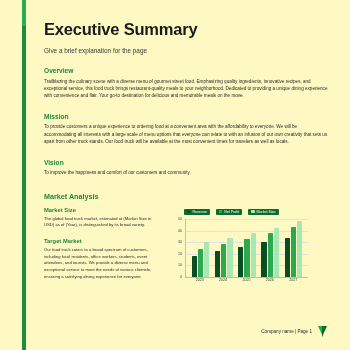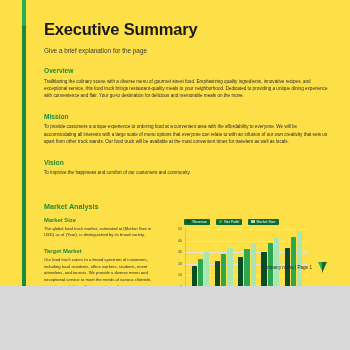--- a/index.html
+++ b/index.html
@@ -7,22 +7,22 @@
     padding: 0;
     background: #d8d8d8;
     width: 350px;
     height: 350px;
     overflow: hidden;
     font-family: "Liberation Sans", sans-serif;
   }
   #page {
     position: relative;
     width: 350px;
-    height: 286px;
-    background: #fde047;
+    height: 350px;
+    background: #fef9c3;
     box-sizing: border-box;
     overflow: hidden;
   }
   
   .accent-bar {
     position: absolute;
     left: 22px;
     top: 0;
     width: 4px;
     height: 350px;
@@ -67,21 +67,21 @@
     font-size: 4.6px;
     line-height: 1.62;
     color: #2b2b2b;
     text-align: left;
     margin: 0;
   }
   .market-analysis-head {
     font-size: 7.2px;
     font-weight: bold;
     color: #1e8a3c;
-    margin-top: 25px;
+    margin-top: 15px;
     margin-bottom: 6px;
   }
   .two-col {
     display: flex;
     gap: 10px;
     margin-top: 2px;
   }
   .col-left { width: 118px; flex: 0 0 118px; }
   .col-right { flex: 1 1 auto; position: relative; }
   .sub-head {

